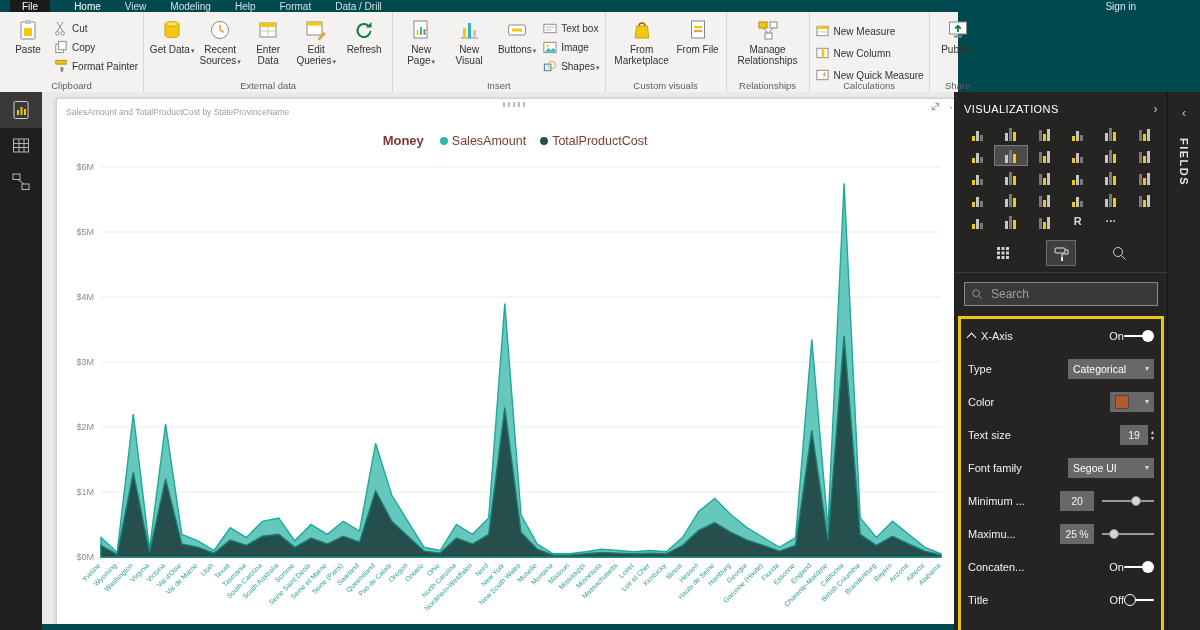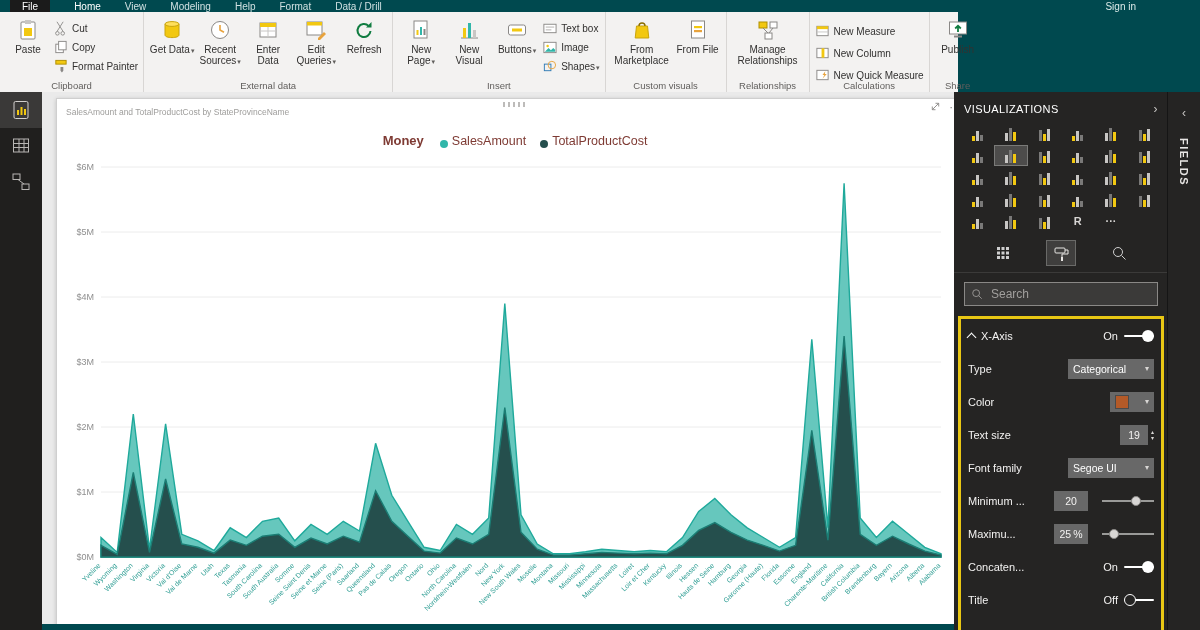--- a/index.html
+++ b/index.html
@@ -28,42 +28,42 @@
   
   .canvas{position:absolute;left:42px;top:92px;width:936px;height:532px;background:#eaeaea;overflow:hidden}
   .card{position:absolute;left:14px;top:6px;width:916px;height:540px;background:#fff;border:1px solid #cfcfcf;box-shadow:0 1px 4px rgba(0,0,0,.18)}
   .grip{position:absolute;top:3px;left:50%;transform:translateX(-50%);width:24px;height:5px;
         background:repeating-linear-gradient(90deg,#b6b4b2 0 2px,transparent 2px 5px);opacity:.9}
   .cardmenu{position:absolute;top:2px;right:8px;display:flex;align-items:center;gap:8px;color:#8a8886}
   .cardmenu .dots{font-size:13px;letter-spacing:1px;line-height:10px;cursor:pointer}
   .chart-title{position:absolute;top:8px;left:9px;font-size:8.5px;color:#9e9d9b}
   .legend{position:absolute;top:34px;left:0;width:100%;display:flex;justify-content:center;align-items:center;gap:16px;font-size:12.5px}
   .lg-title{font-weight:bold;font-size:13px}
-  .lg-item{display:flex;align-items:flex-end;gap:4px;cursor:pointer}
+  .lg-item{display:flex;align-items:center;gap:4px;cursor:pointer}
   .lg-dot{width:8px;height:8px;border-radius:50%;display:inline-block}
   #chart-svg{position:absolute;left:4px;top:56px}
   
   .vispanel{position:absolute;right:32px;top:92px;width:214px;bottom:0;background:#252423;color:#f3f2f1}
   .vp-head{display:flex;justify-content:space-between;align-items:center;padding:10px 10px 8px;font-size:11px;letter-spacing:.4px;color:#fff}
   .vp-head .chev{color:#c8c6c4;font-size:12px;cursor:pointer}
   #vis-grid{display:grid;grid-template-columns:repeat(6,1fr);gap:3px 2px;padding:0 8px}
   .vicon{height:19px;display:flex;align-items:flex-end;justify-content:center;gap:1px;padding:2px;cursor:pointer;box-sizing:border-box}
   .vicon span{width:3px;display:inline-block}
   .vicon.sel{background:#4d4c4b;outline:1px solid #7a7a78}
   .vicon.txt{align-items:center;font-size:11px;font-weight:bold;color:#d8d6d4;line-height:1}
   .paneltabs{display:flex;justify-content:center;gap:30px;margin-top:10px;padding-bottom:7px;border-bottom:1px solid #3b3a39}
   .ptab{width:28px;height:24px;display:flex;align-items:center;justify-content:center;cursor:pointer}
   .ptab.tabsel{background:#3f3e3d;outline:1px solid #6a6a68}
   .searchbox{margin:9px 10px 0;height:22px;background:#3b3a39;border:1px solid #8a8886;display:flex;align-items:center;padding:0 6px;gap:6px}
   .searchbox input{background:transparent;border:none;outline:none;color:#e1dfdd;font-size:12px;width:130px;font-family:"Liberation Sans",sans-serif}
   .searchbox input::placeholder{color:#a19f9d}
   .format-wrap{margin:10px 4px 0;border:3px solid #e9c714;border-bottom:none;padding:0 7px 20px;box-sizing:border-box}
   .frow{display:flex;align-items:center;justify-content:space-between;height:33px;font-size:11px;color:#f3f2f1}
   .fl{display:flex;align-items:center;gap:6px}
-  .fr{display:flex;align-items:center;gap:6px}
+  .fr{display:flex;align-items:center;}
   .chev-up{width:6px;height:6px;border-left:1.5px solid #fff;border-top:1.5px solid #fff;transform:rotate(45deg);margin-top:3px;cursor:pointer}
   .dd{background:#686868;color:#fff;font-size:10.5px;height:20px;display:flex;align-items:center;justify-content:space-between;padding:0 5px;cursor:pointer;box-sizing:border-box}
   .dd .caret{font-size:8px;color:#d8d6d4;margin-left:4px}
   .w84{width:86px}.w44{width:44px}
   .swatch{width:12px;height:12px;display:inline-block;border:1px solid #4a4a4a}
   .spin{display:flex;align-items:center;cursor:pointer}
   .spin .num{background:#686868;width:28px;height:20px;display:flex;align-items:center;justify-content:center;font-size:10.5px}
   .spin .arrows{display:flex;flex-direction:column;font-size:6px;color:#d8d6d4;line-height:6px;margin-left:3px}
   .numbox{background:#686868;height:20px;min-width:28px;display:flex;align-items:center;justify-content:center;font-size:10.5px;padding:0 3px;gap:2px}
   .slider{width:52px;height:2px;background:#9a9a98;position:relative;margin-left:8px;cursor:pointer}

